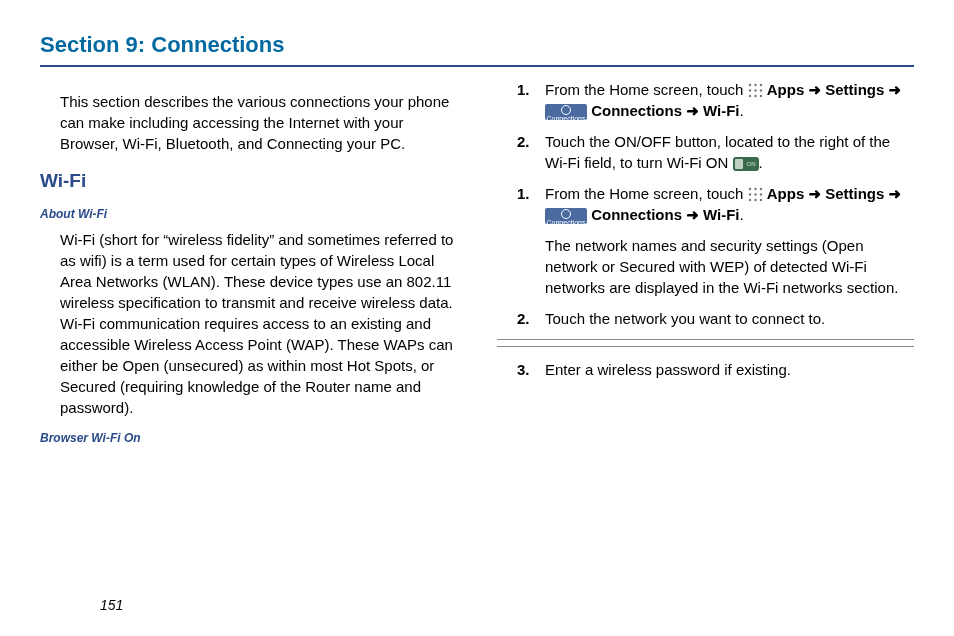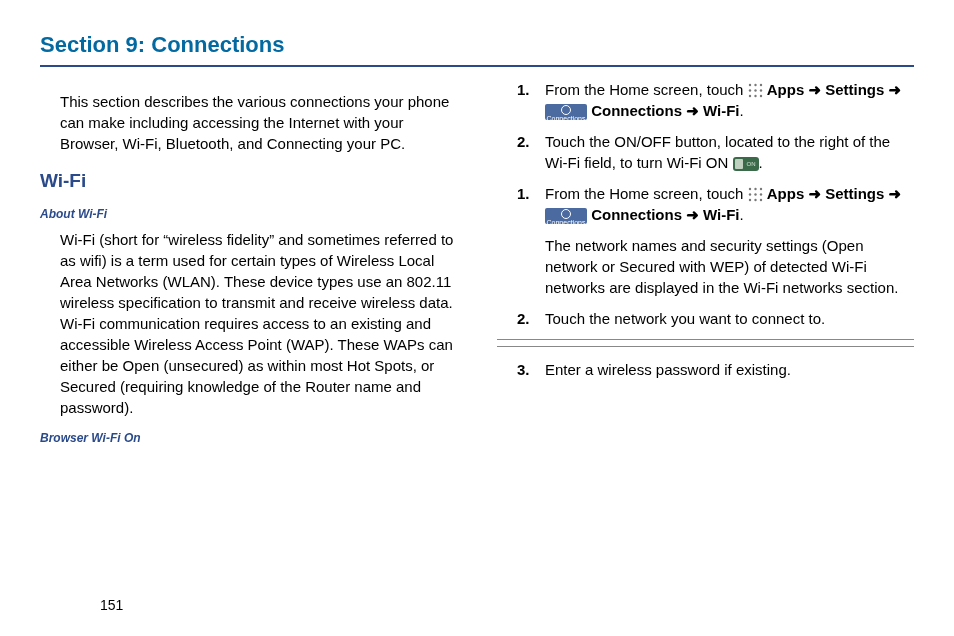--- a/index.html
+++ b/index.html
@@ -125,20 +125,21 @@
   }
   .note {
     margin: 0 20px;
   }
   .note .label { font-weight: bold; }
   .pagenum {
     position: absolute;
     bottom: 20px;
     left: 100px;
     font-size: 14px;
+    font-style: italic;
   }
 </style>
 </head>
 <body>
 
 <h1 class="section-title">Section 9: Connections</h1>
 <hr class="rule">
 
 <div class="columns">
   <div class="col">

